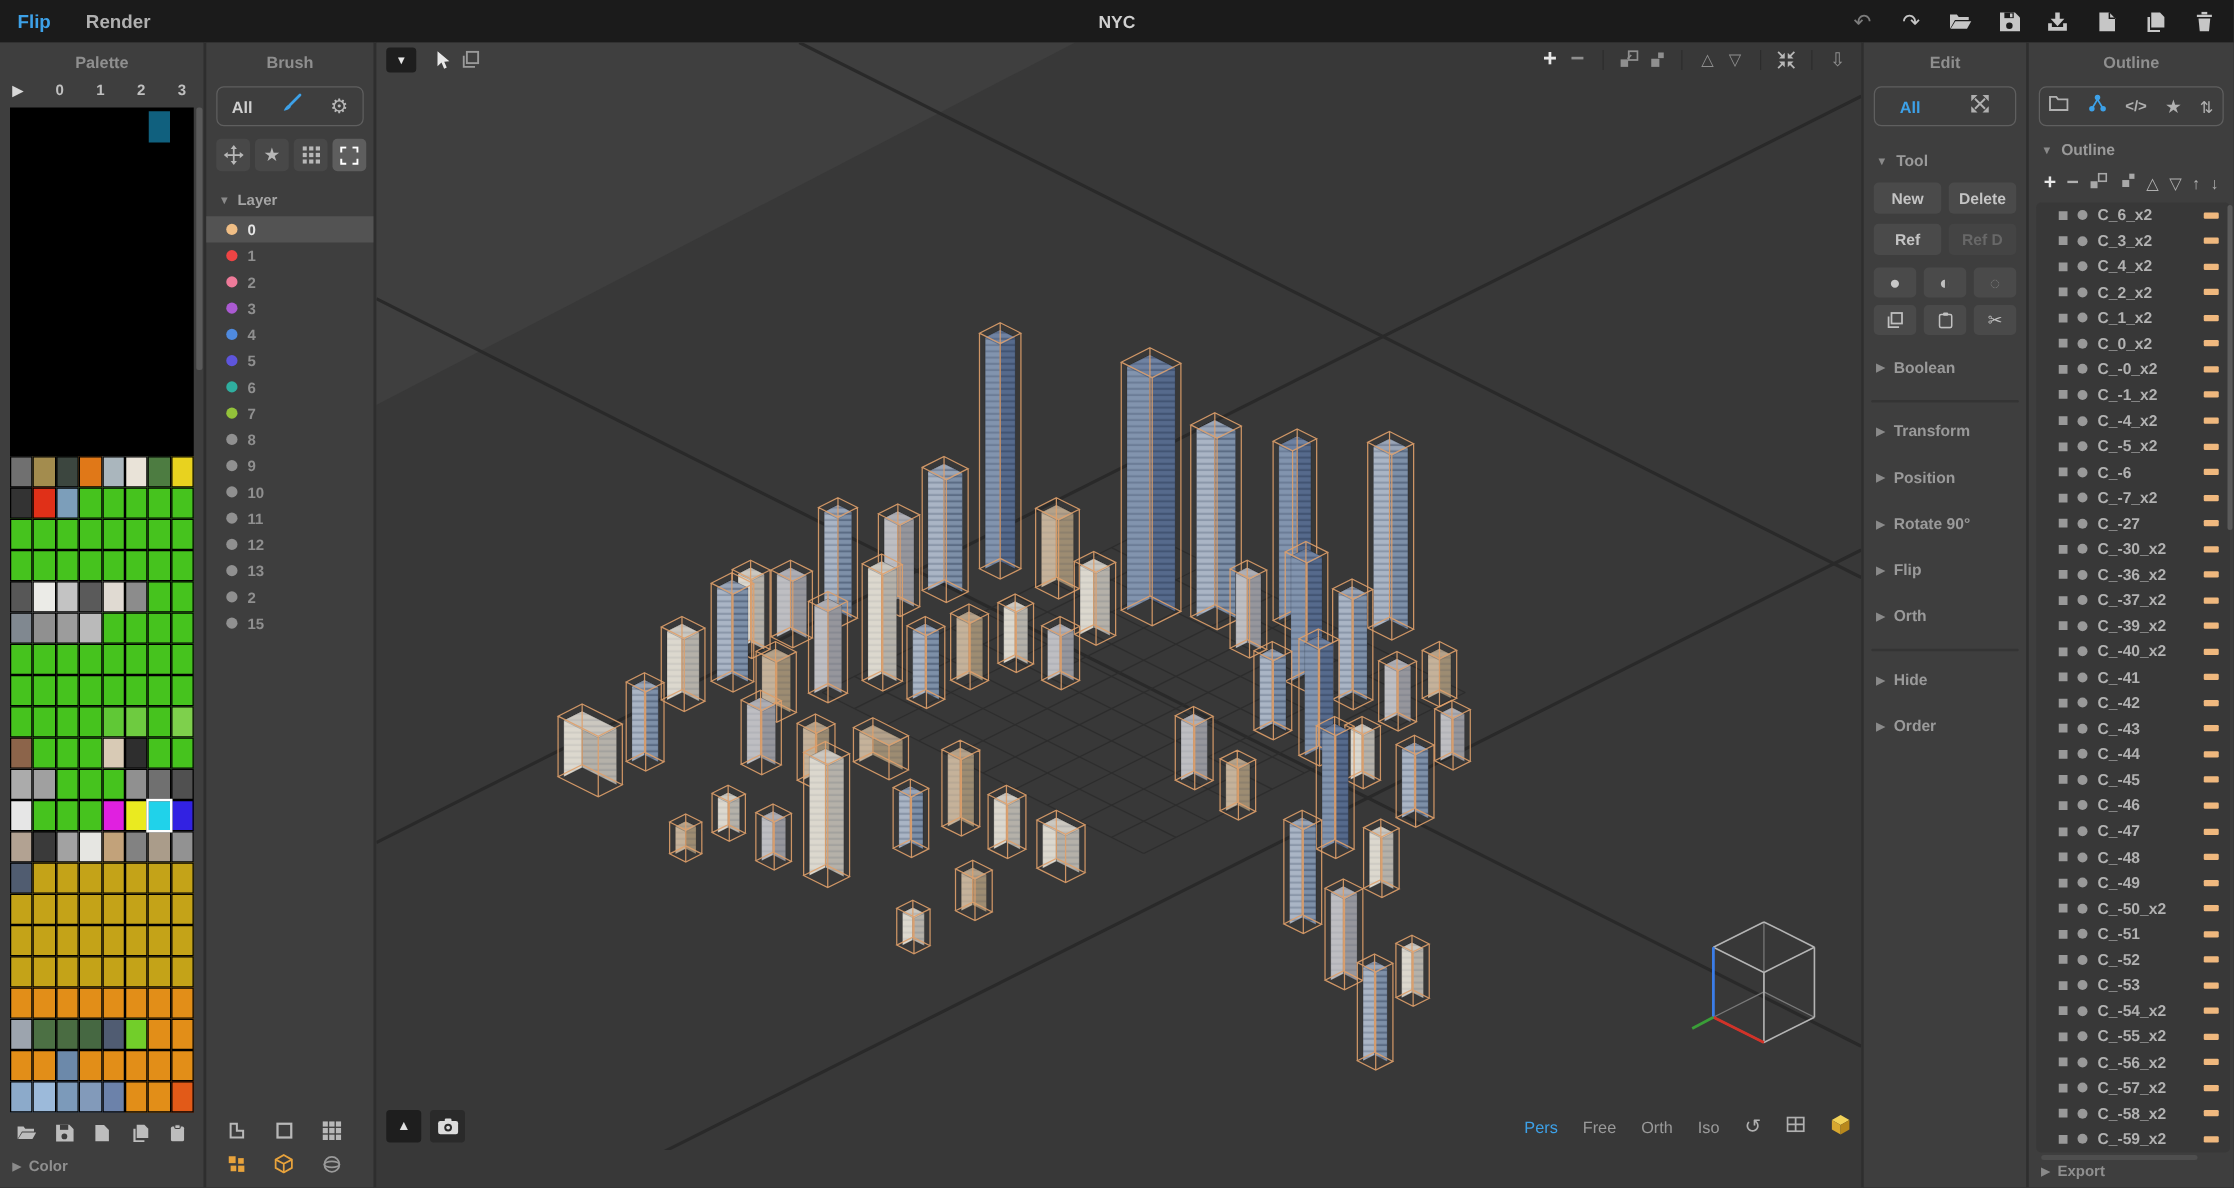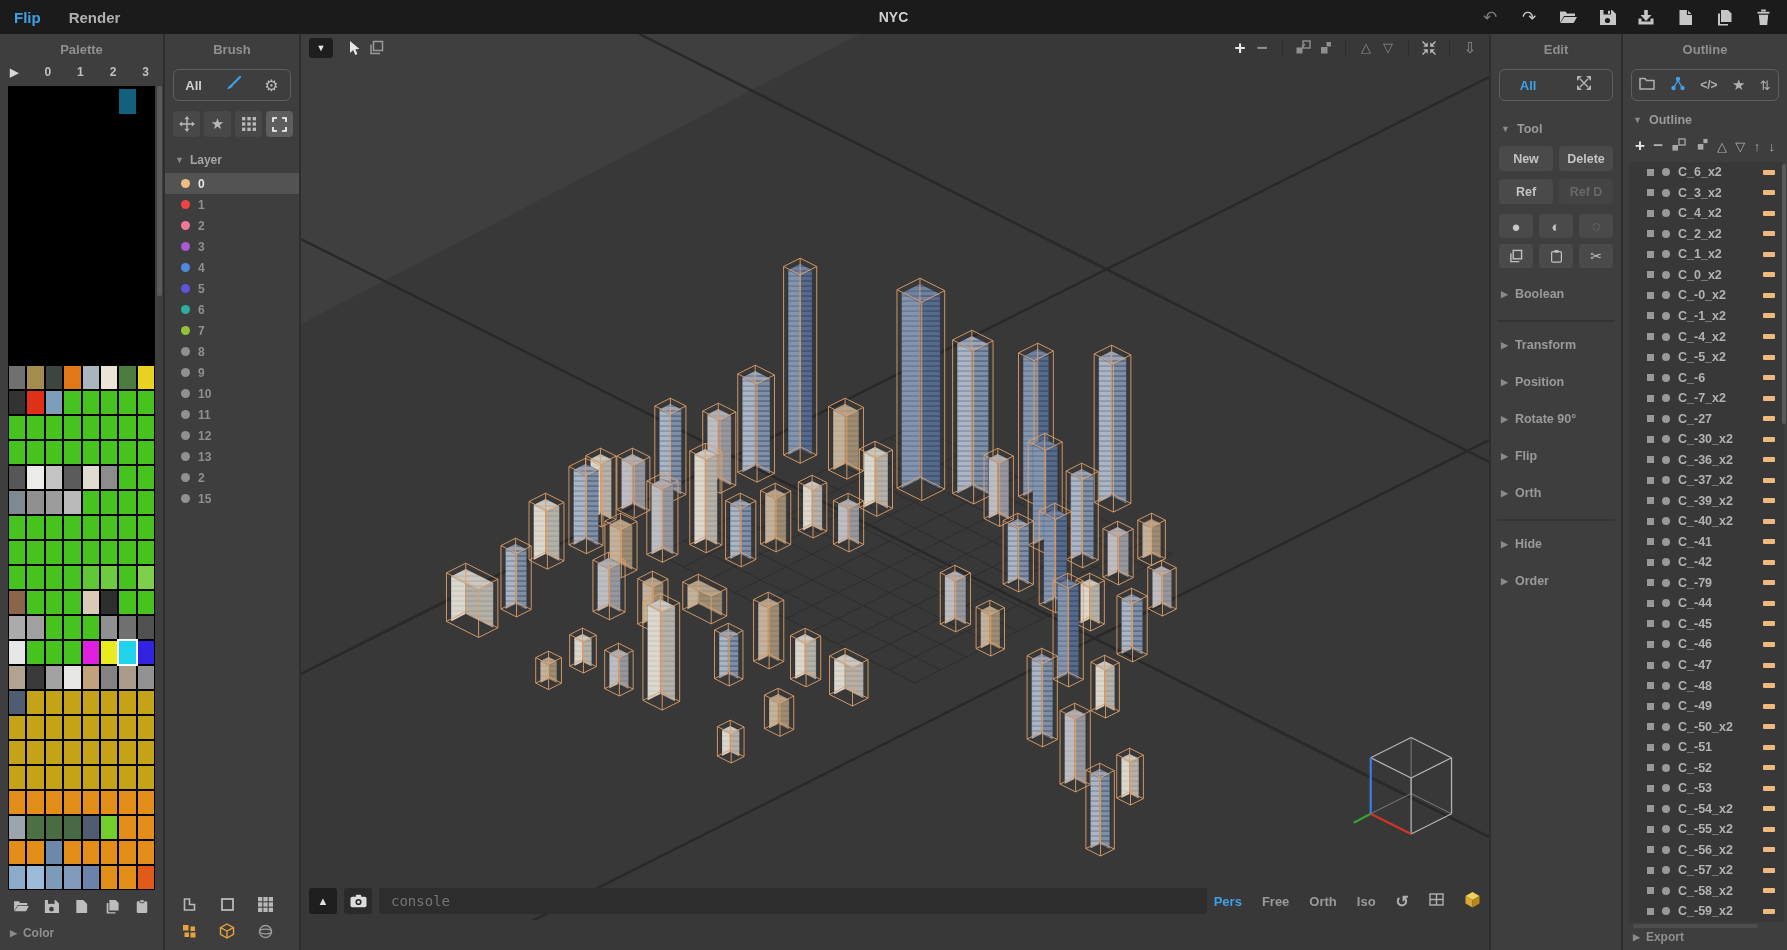--- a/index.html
+++ b/index.html
@@ -77,21 +77,21 @@
   .vsep{width:1px;height:16px;background:#2c2c2c;margin:0 9px;}
   .vicon{min-width:22px;height:20px;display:flex;align-items:center;justify-content:center;color:#8f8f8f;font-size:13px;}
   .vbtn-dd{width:24px;height:20px;background:#1e1e1e;border-radius:3px;display:flex;align-items:center;justify-content:center;color:#e8e8e8;font-size:9px;margin-right:10px;}
   .plus{color:#e8e8e8;font-size:19px;font-weight:bold;}
   .minus{color:#8f8f8f;font-size:19px;font-weight:bold;}
   #scene{position:absolute;top:0;left:0;width:100%;height:calc(100% - 30px);}
   .consolebar{position:absolute;left:8px;right:8px;bottom:36px;height:26px;display:flex;align-items:center;gap:7px;z-index:6;}
   .cbtn{width:28px;height:26px;background:#1e1e1e;border-radius:3px;display:flex;align-items:center;justify-content:center;color:#e0e0e0;font-size:11px;flex-shrink:0;}
   .cbtn.cam{background:#2a2a2a;}
   .consoleinput{flex:1;max-width:850px;background:#2d2d2d;border:none;border-radius:3px;color:#9a9a9a;font-family:"DejaVu Sans Mono",monospace;font-size:14px;padding:0 12px;height:26px;outline:none;}
-  .vmodes{display:flex;gap:20px;align-items:center;margin-left:auto;font-size:13px;font-weight:bold;color:#9a9a9a;}
+  .vmodes{display:flex;gap:20px;align-items:center;margin-left:auto;font-size:13px;font-weight:normal;color:#9a9a9a;}
   .vmode.active{color:#3da1e8;}
   .statusbar{position:absolute;bottom:0;left:0;right:0;height:30px;background:#2a2a2a;display:flex;align-items:center;justify-content:center;color:#9a9a9a;font-size:12.5px;font-weight:bold;z-index:6;}
 </style>
 </head>
 <body>
 
 <div class="topbar">
   <span class="apptab active">Flip</span>
   <span class="apptab">Render</span>
   <span class="doctitle">NYC</span>
@@ -1116,21 +1116,20 @@
     <div class="consolebar">
       <span class="cbtn">▲</span>
       <span class="cbtn cam">
         <svg width="17" height="14" viewBox="0 0 17 14">
             <rect x="0.5" y="2.8" width="16" height="10.5" rx="1.8" fill="#dcdcdc"></rect>
             <rect x="5.8" y="0.8" width="5.4" height="3" rx="1" fill="#dcdcdc"></rect>
             <circle cx="8.5" cy="8" r="3.1" fill="#2a2a2a"></circle>
             <circle cx="8.5" cy="8" r="1.5" fill="#dcdcdc"></circle>
           </svg>
       </span>
-      <input class="consoleinput" placeholder="console" style="">
       <div class="vmodes">
         <span class="vmode active">Pers</span>
         <span class="vmode">Free</span>
         <span class="vmode">Orth</span>
         <span class="vmode">Iso</span>
         <span style="font-size:16px;color:#b0b0b0;">↺</span>
         <span>
           <svg width="15" height="13" viewBox="0 0 15 13" fill="none" stroke="#b0b0b0" stroke-width="1.4">
               <rect x="1" y="1" width="13" height="11"></rect>
               <path d="M7.5 1 V12 M1 6.5 H14"></path>
@@ -1393,21 +1392,21 @@
         </div>
         <div class="orow">
           <span class="osq"></span>
           <span class="ocr"></span>
           <span class="onm">C_-42</span>
           <span class="obar" style="background: rgb(239, 184, 126);"></span>
         </div>
         <div class="orow">
           <span class="osq"></span>
           <span class="ocr"></span>
-          <span class="onm">C_-79</span>
+          <span class="onm">C_-43</span>
           <span class="obar" style="background: rgb(239, 184, 126);"></span>
         </div>
         <div class="orow">
           <span class="osq"></span>
           <span class="ocr"></span>
           <span class="onm">C_-44</span>
           <span class="obar" style="background: rgb(239, 184, 126);"></span>
         </div>
         <div class="orow">
           <span class="osq"></span>

